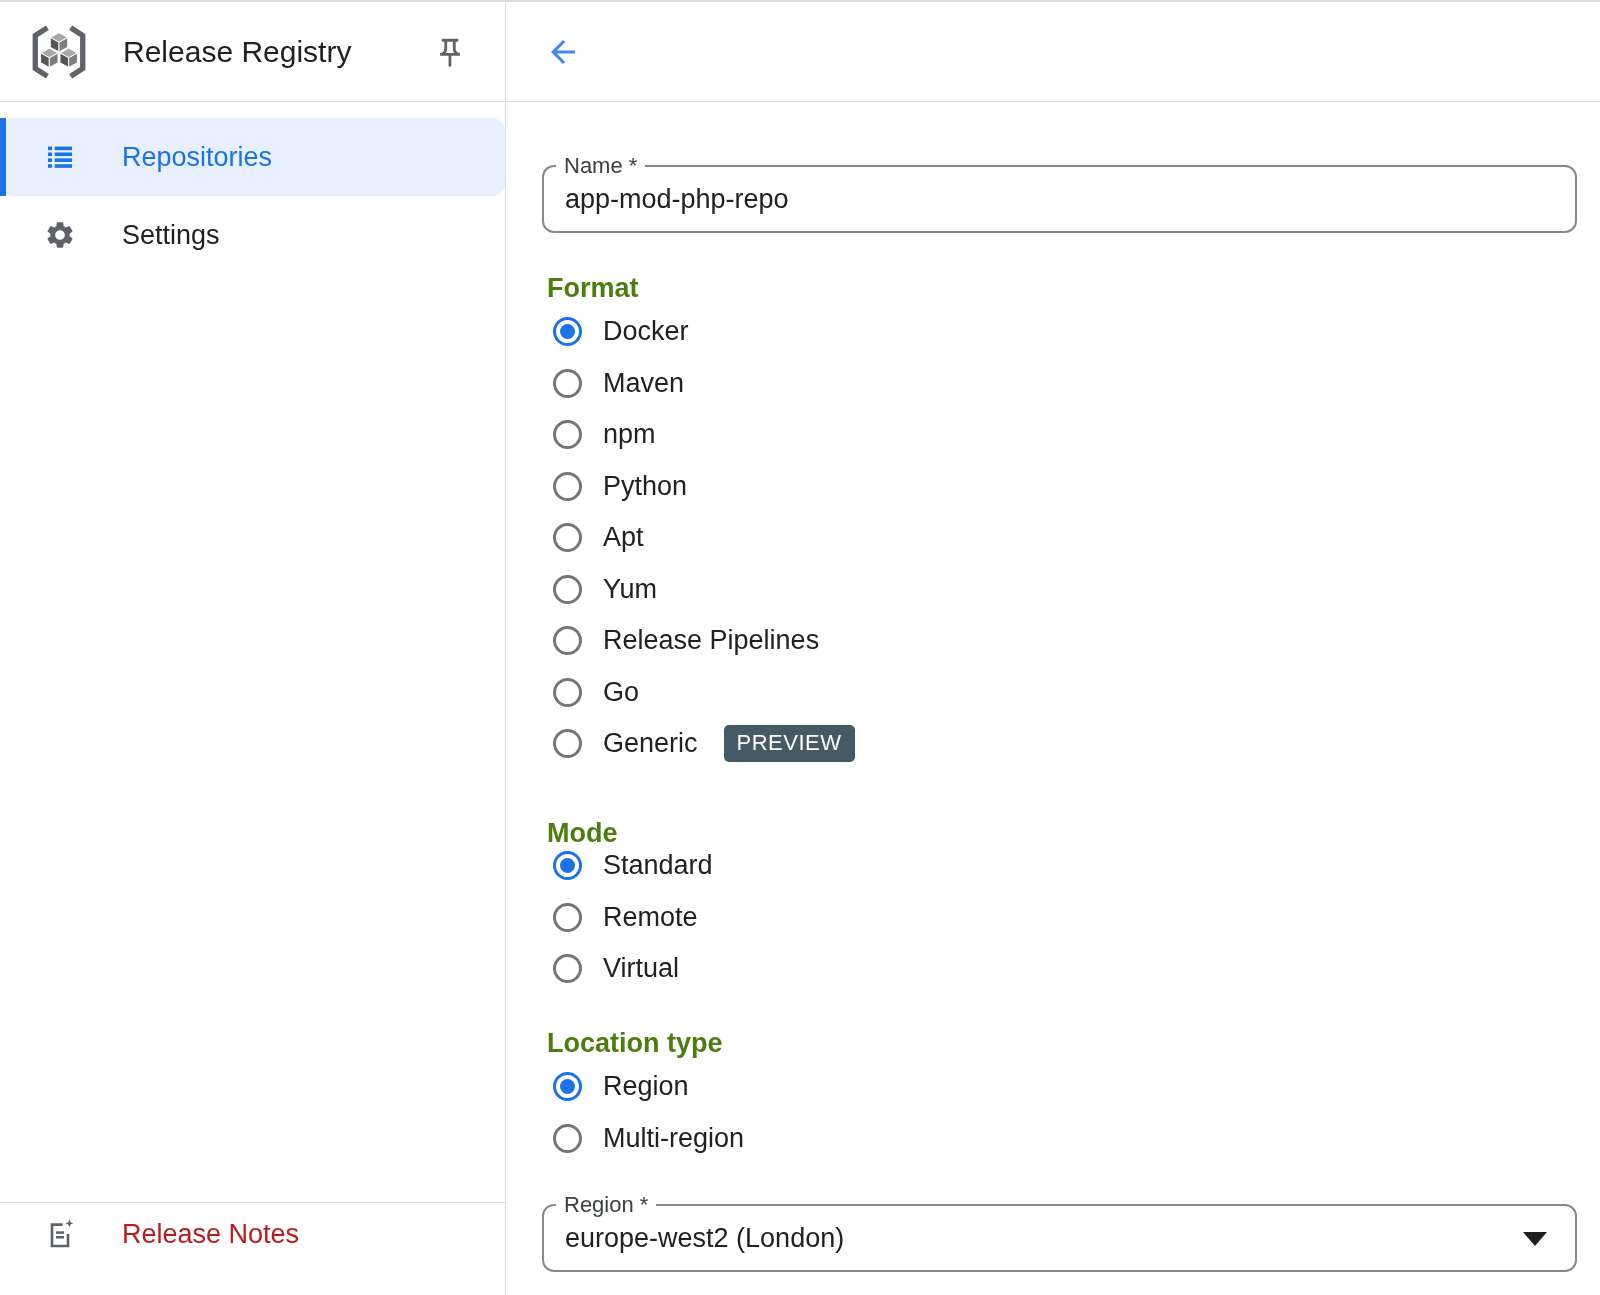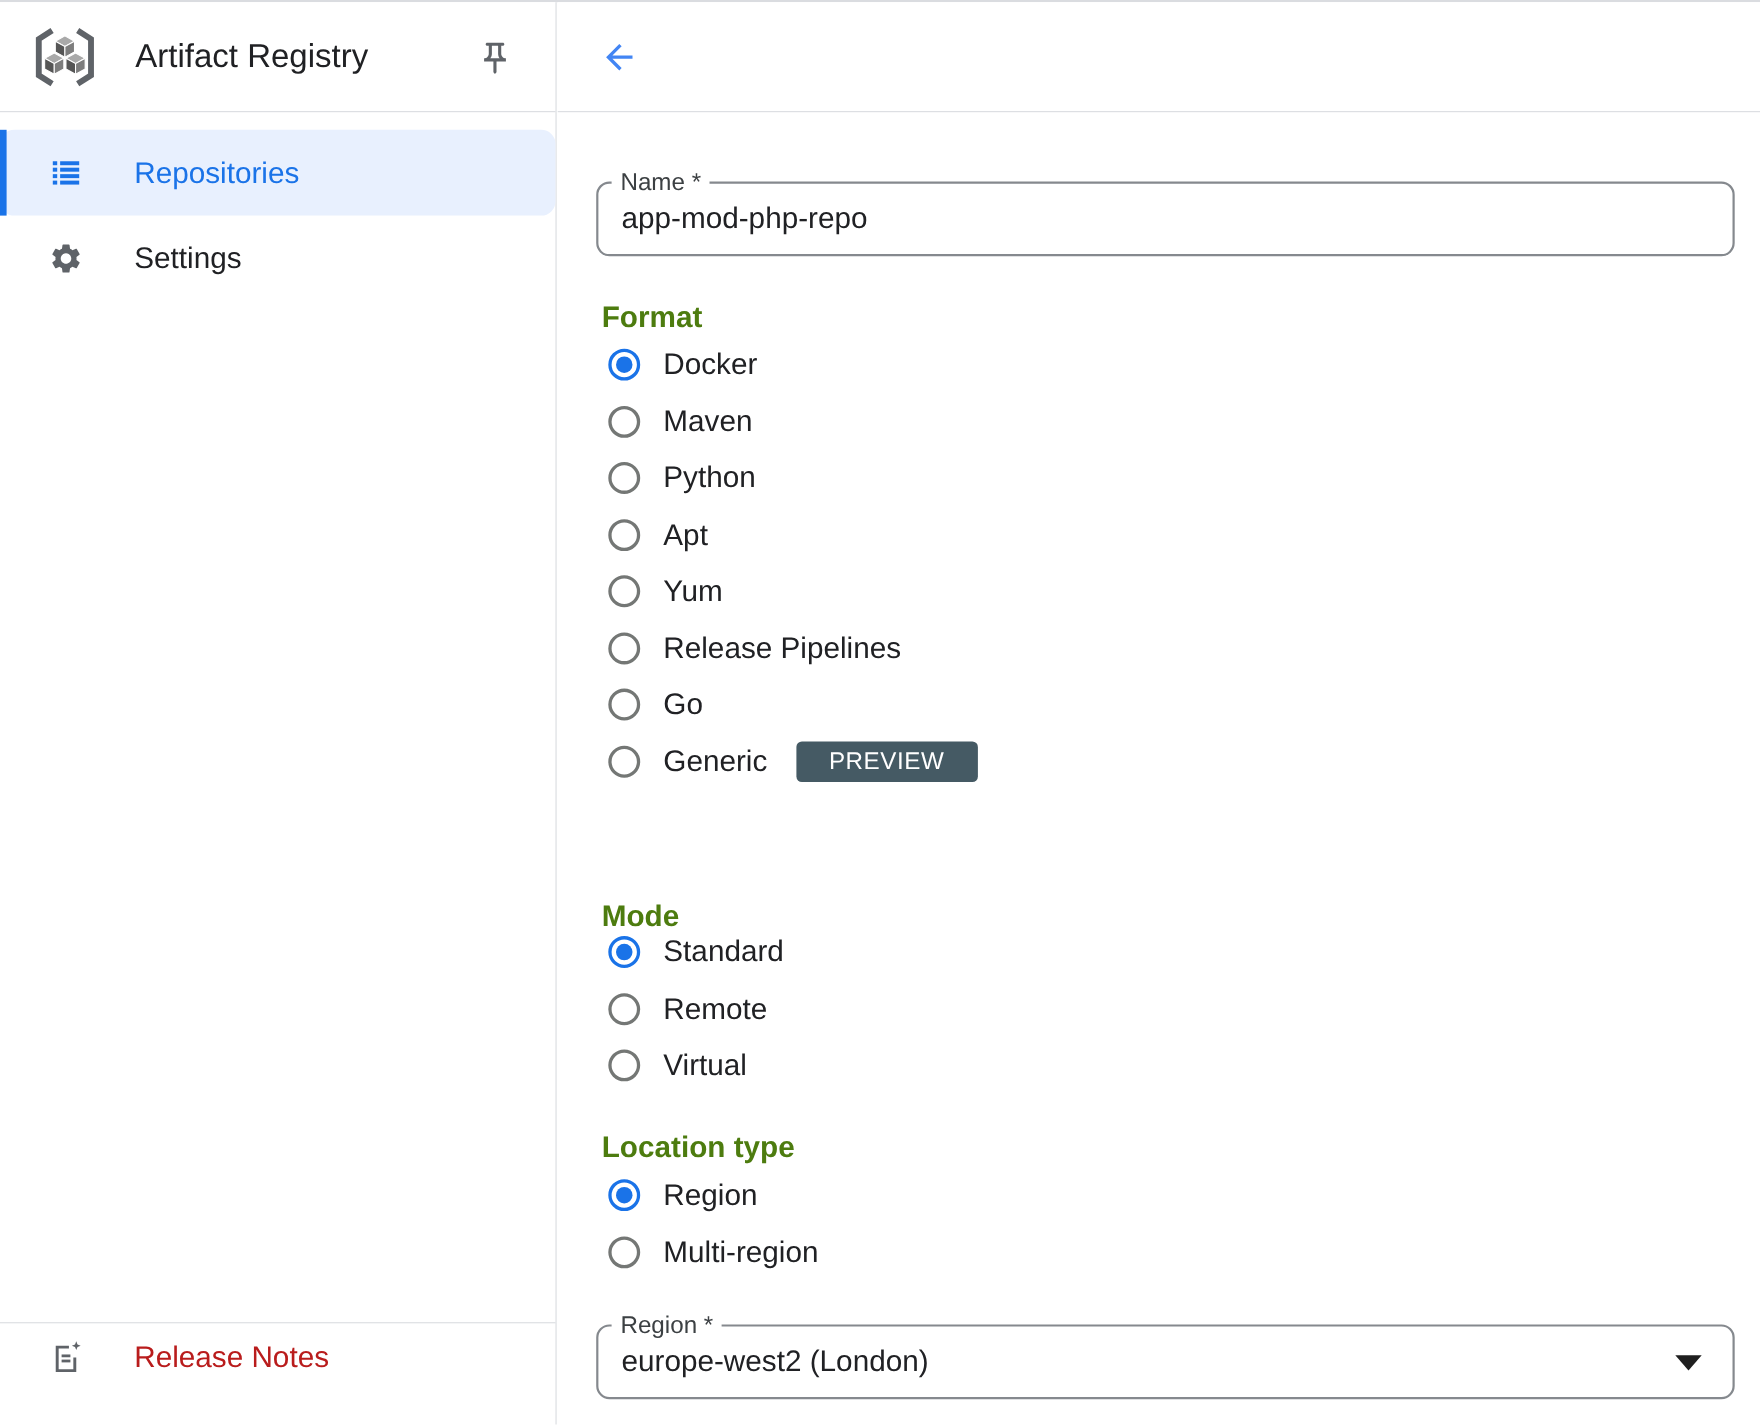--- a/index.html
+++ b/index.html
@@ -92,21 +92,21 @@
     flex:none; width:29px; height:29px; border-radius:50%;
     border:3px solid #747775; background:#fff; position:relative;
   }
   .radio.checked { border-color:#1a73e8; }
   .radio.checked::after {
     content:''; position:absolute; inset:4px; border-radius:50%; background:#1a73e8;
   }
   .radio-label { margin-left:21px; font-size:27px; color:#202124; white-space:nowrap; }
   .preview-badge {
     margin-left:26px; background:#455a64; color:#fff; font-size:22px;
-    padding:6px 30px 7px; border-radius:5px; letter-spacing:0.5px; line-height:1.1;
+    padding:6px 13px 7px; border-radius:5px; letter-spacing:0.5px; line-height:1.1;
   }
 </style>
 </head>
 <body>
 
 <div class="top-line"></div>
 
 <div class="sidebar">
   <div class="sidebar-header">
     <svg class="logo" viewBox="0 0 64 64">
@@ -119,21 +119,21 @@
         <polygon points="23,17 32,22 32,32 23,27" fill="#565656"></polygon>
         <polygon points="41,17 32,22 32,32 41,27" fill="#7d7d7d"></polygon>
         <polygon points="22,28 31,33 22,38 13,33" fill="#a9a9a9"></polygon>
         <polygon points="13,33 22,38 22,48 13,43" fill="#565656"></polygon>
         <polygon points="31,33 22,38 22,48 31,43" fill="#7d7d7d"></polygon>
         <polygon points="42,28 51,33 42,38 33,33" fill="#a9a9a9"></polygon>
         <polygon points="33,33 42,38 42,48 33,43" fill="#565656"></polygon>
         <polygon points="51,33 42,38 42,48 51,43" fill="#7d7d7d"></polygon>
       </g>
     </svg>
-    <span class="sidebar-title">Artifact Registry</span>
+    <span class="sidebar-title">Release Registry</span>
     <svg class="pin-btn" viewBox="0 0 24 24" fill="#5f6368">
       <path d="M14 4v5c0 1.12.37 2.16 1 3H9c.65-.86 1-1.9 1-3V4h4m3-2H7c-.55 0-1 .45-1 1s.45 1 1 1h1v5c0 1.66-1.34 3-3 3v2h5.97v7l1 1 1-1v-7H19v-2c-1.66 0-3-1.34-3-3V4h1c.55 0 1-.45 1-1s-.45-1-1-1z"></path>
     </svg>
   </div>
 
   <div class="nav">
     <div class="nav-item selected">
       <svg class="nav-icon" viewBox="0 0 24 24" fill="#1a73e8">
         <rect x="3" y="4.2" width="3" height="2.7"></rect>
           <rect x="8" y="4.2" width="13" height="2.7"></rect>
@@ -184,20 +184,24 @@
       <div class="radio-row">
         <span class="radio checked"></span>
         <span class="radio-label">Docker</span>
       </div>
       <div class="radio-row">
         <span class="radio"></span>
         <span class="radio-label">Maven</span>
       </div>
       <div class="radio-row">
         <span class="radio"></span>
+        <span class="radio-label">npm</span>
+      </div>
+      <div class="radio-row">
+        <span class="radio"></span>
         <span class="radio-label">Python</span>
       </div>
       <div class="radio-row">
         <span class="radio"></span>
         <span class="radio-label">Apt</span>
       </div>
       <div class="radio-row">
         <span class="radio"></span>
         <span class="radio-label">Yum</span>
       </div>

